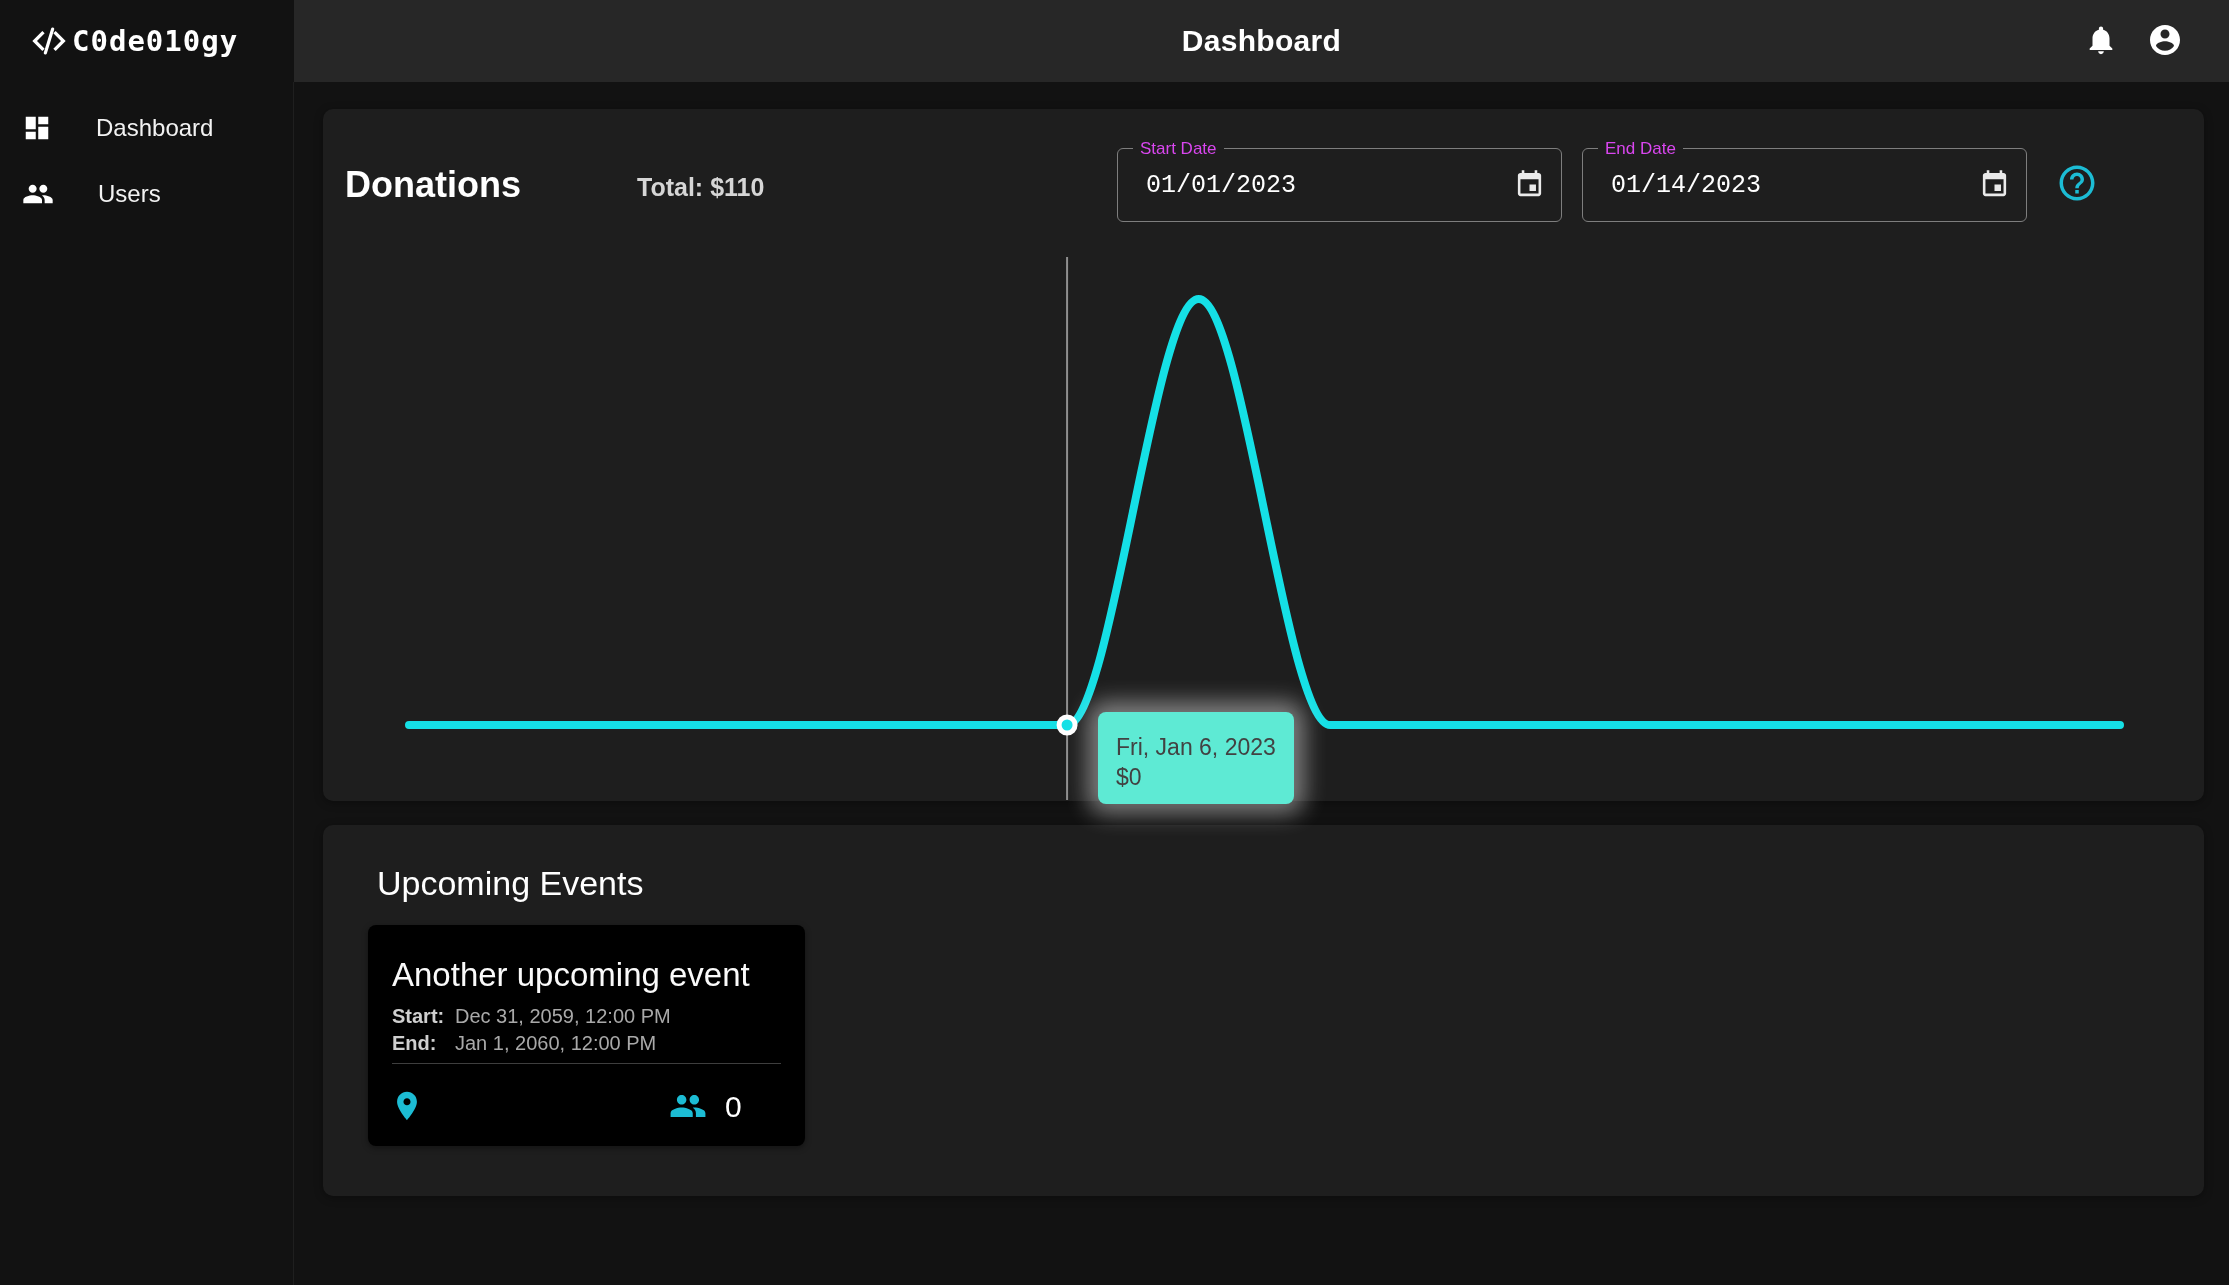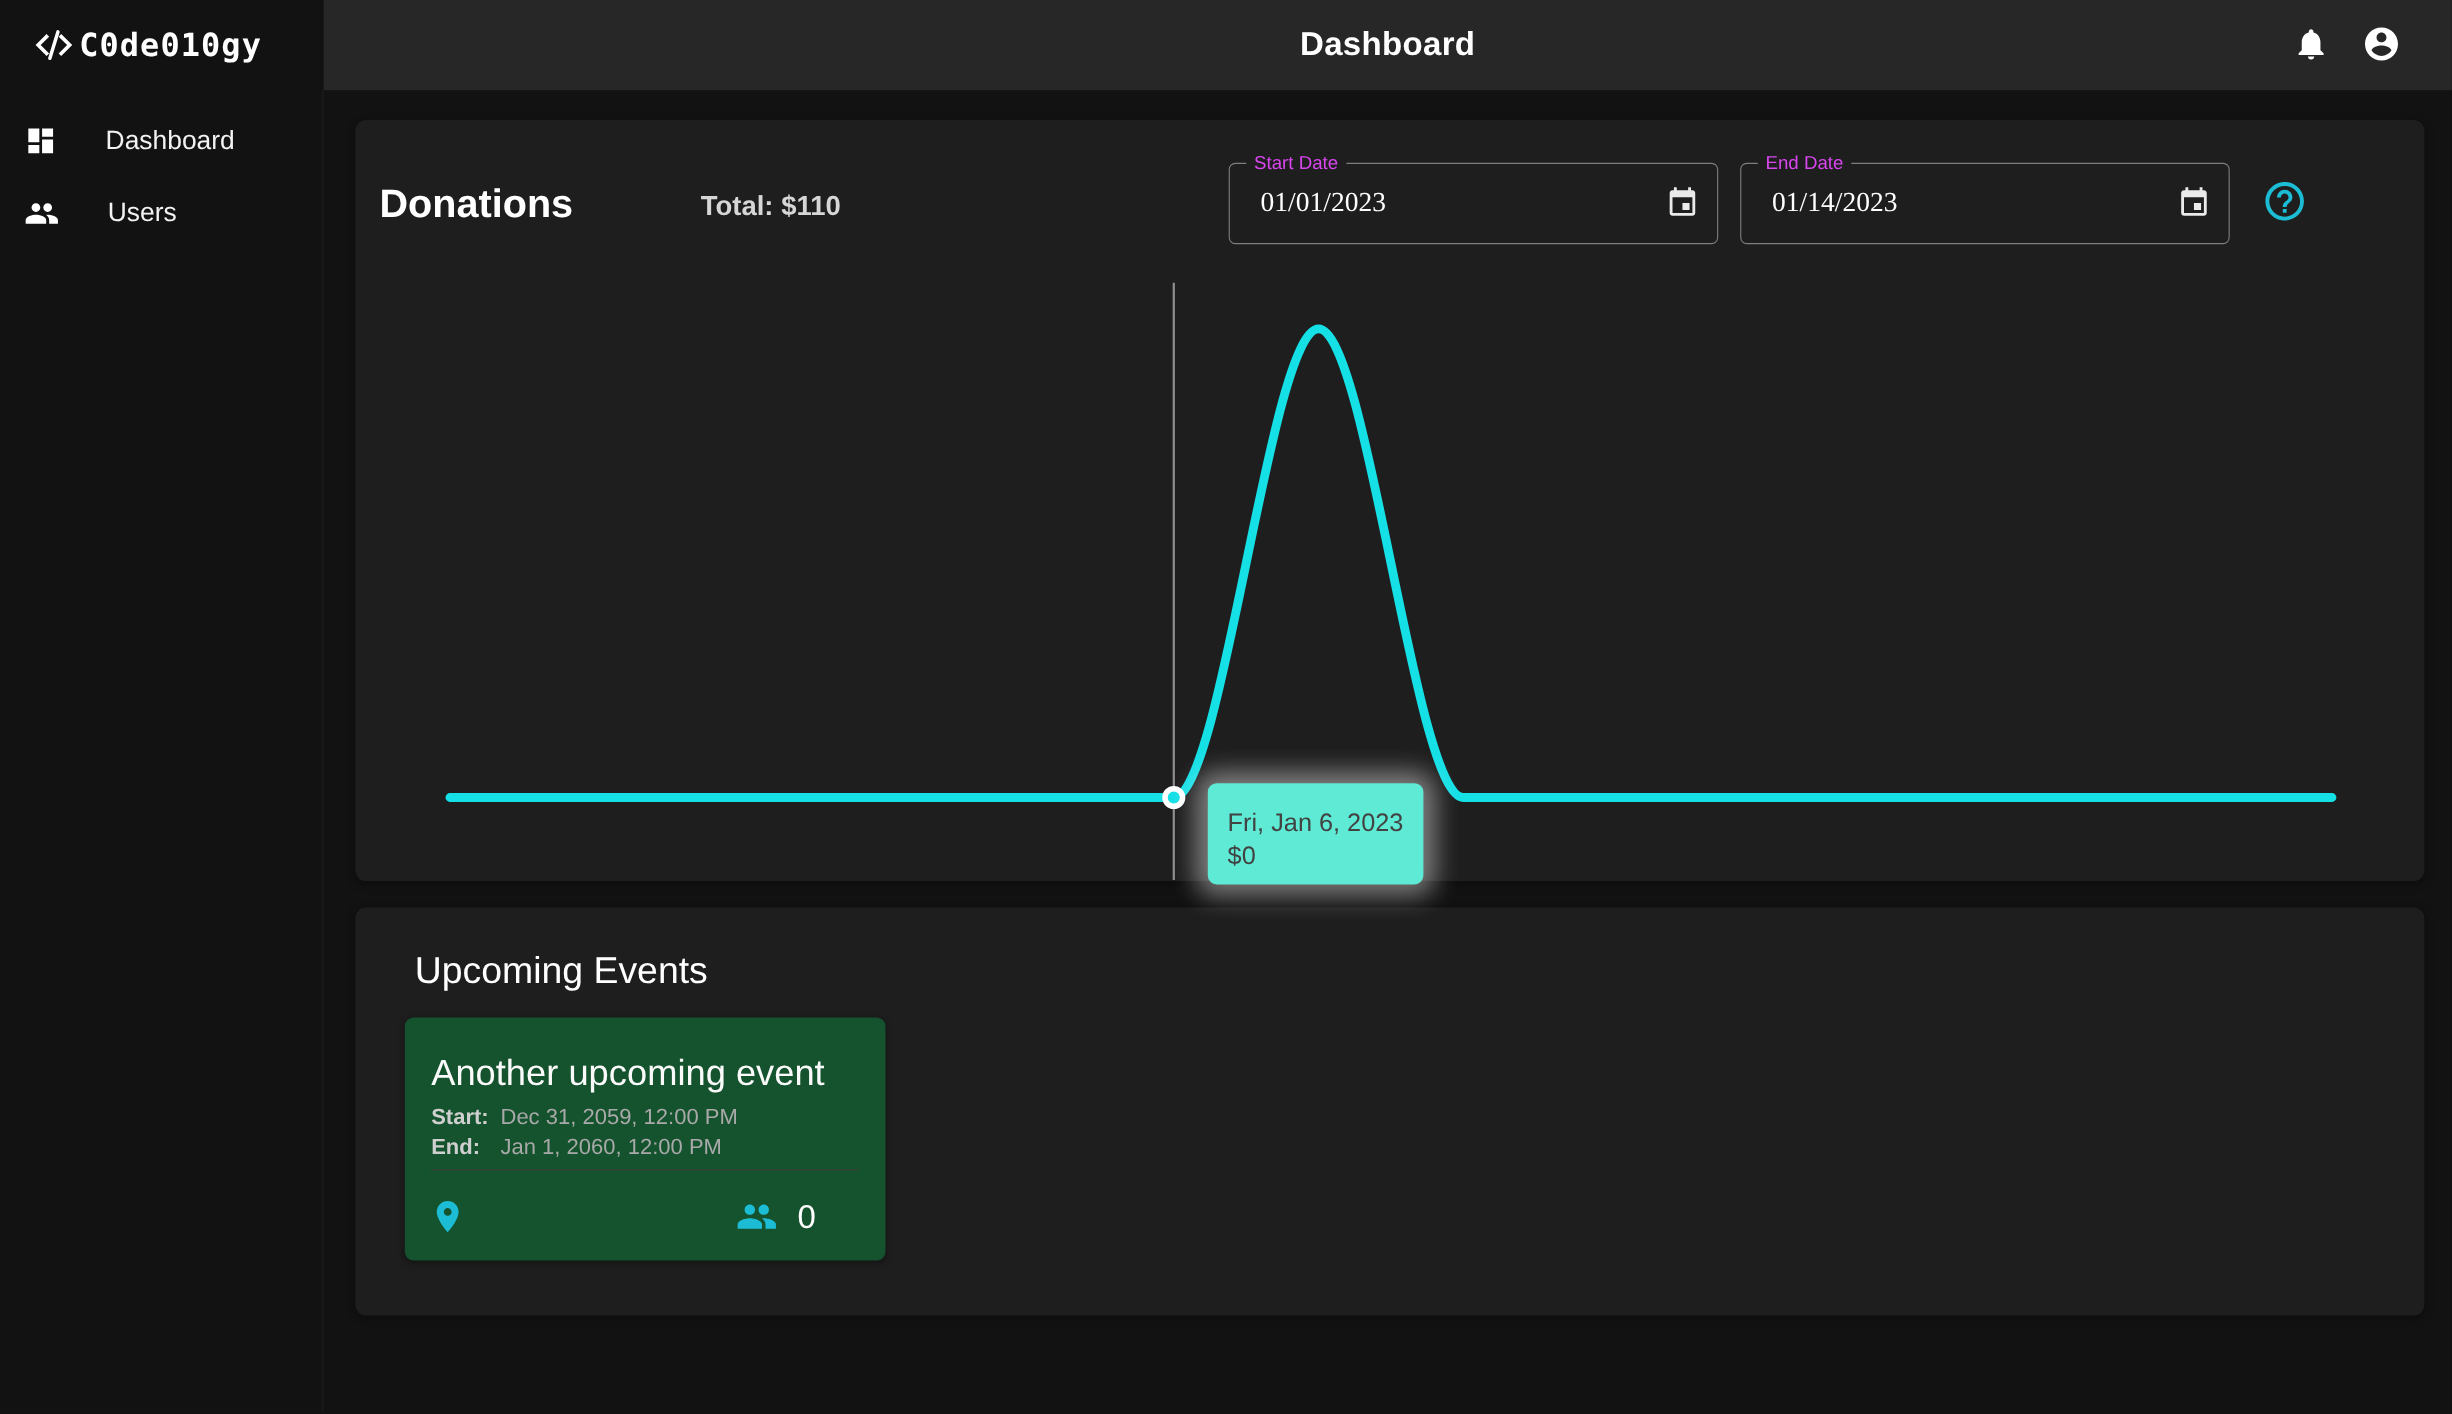--- a/index.html
+++ b/index.html
@@ -55,37 +55,37 @@
   }
   .date-field.start { left:794px; }
   .date-field.end   { left:1259px; }
   .date-field .field-label {
     position:absolute; left:15px; top:-10px; background:#1e1e1e;
     padding:0 7px; font-size:17px; color:#d946ef; line-height:20px;
   }
   .date-field input {
     position:absolute; left:0; top:0; width:380px; height:72px;
     background:transparent; border:none; outline:none; color:#fff;
-    font-size:25px; font-family:Liberation Serif, serif; padding-left:28px;
+    font-size:25px; font-family:Liberation Mono, monospace; padding-left:28px;
   }
   .cal-btn { position:absolute; right:16px; top:20px; background:none; border:none; cursor:pointer; line-height:0; padding:0; }
   .help-btn { position:absolute; left:1733px; top:53px; background:none; border:none; cursor:pointer; line-height:0; padding:0; }
 
   .chart-svg { position:absolute; left:0; top:0; z-index:1; }
   .chart-tooltip {
     position:absolute; left:775px; top:603px; z-index:2;
     background:#5eead4; border-radius:8px; padding:20px 18px 12px 18px;
     box-shadow:0 0 22px 10px rgba(255,255,255,.45), 0 2px 10px rgba(0,0,0,.3);
     color:#424242; font-size:23px; line-height:30px; white-space:nowrap;
   }
   
   .events-title { position:absolute; left:54px; top:36px; font-size:34px; font-weight:normal; line-height:44px; }
   .event-card {
     position:absolute; left:45px; top:100px; width:437px; height:221px;
-    background:#14532d; border-radius:8px; box-shadow:0 2px 6px rgba(0,0,0,.4); cursor:pointer;
+    background:#000000; border-radius:8px; box-shadow:0 2px 6px rgba(0,0,0,.4); cursor:pointer;
   }
   .event-title { position:absolute; left:24px; top:30px; font-size:33px; font-weight:400; line-height:40px; color:#fafafa; }
   .event-rows { position:absolute; left:24px; top:78px; }
   .event-row { display:flex; height:27px; align-items:center; font-size:20px; }
   .event-row .lbl { width:63px; font-weight:bold; color:#cfcfcf; }
   .event-row .val { color:#a9a9a9; }
   .event-divider { position:absolute; left:24px; right:24px; top:138px; height:1px; background:#3e3e3e; }
   .pin-wrap { position:absolute; left:22px; top:164px; line-height:0; }
   .people-wrap { position:absolute; left:301px; top:162px; line-height:0; }
   .attendee-count { position:absolute; left:357px; top:164px; font-size:30px; line-height:36px; color:#fff; }

